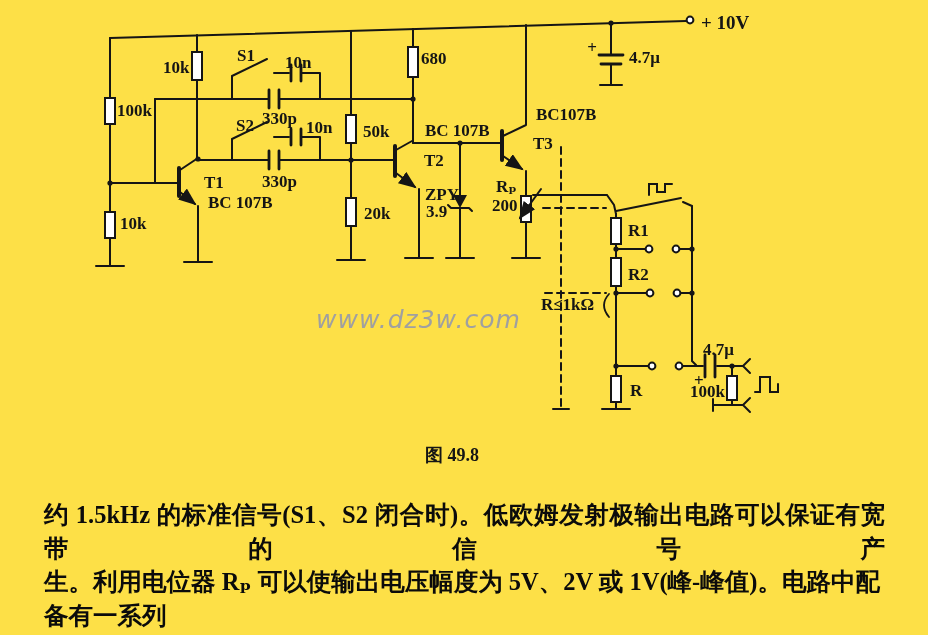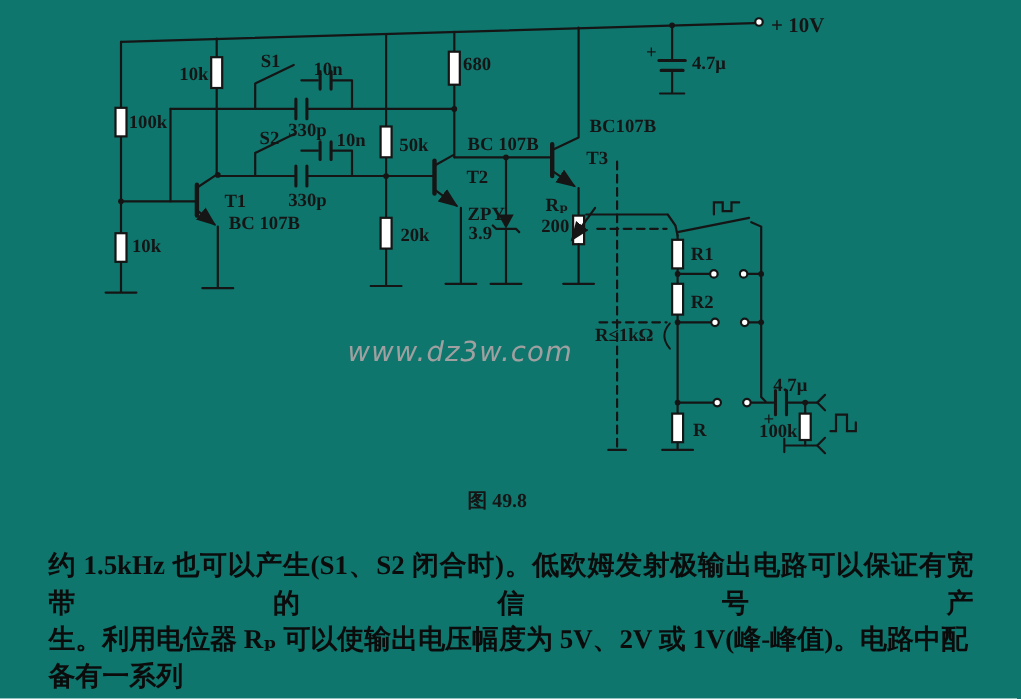--- a/index.html
+++ b/index.html
@@ -1,16 +1,16 @@
 <!DOCTYPE html>
 <html><head>
 <meta charset="utf-8">
 <style>
   html,body{margin:0;padding:0;background:#ffffff;}
-  .page{position:relative;width:928px;height:635px;background:#0f766e;overflow:hidden;
+  .page{position:relative;width:928px;height:635px;background:#fde047;overflow:hidden;
         font-family:"Liberation Serif","DejaVu Serif",serif;}
   svg{position:absolute;left:0;top:0;}
   svg text{font-family:"Liberation Serif","DejaVu Serif",serif;font-weight:bold;
            font-size:17px;fill:#151515;}
   svg text.big{font-size:19px;}
   svg text.cap{font-size:18px;}
   svg text.wm{font-family:"DejaVu Sans","Liberation Sans",sans-serif;
               font-style:italic;font-weight:normal;font-size:25px;fill:#a0a0a0;
               letter-spacing:1px;}
   .para{position:absolute;left:44px;top:498px;width:841px;
@@ -239,16 +239,16 @@
       <text x="597" y="53" text-anchor="end" stroke="none">+</text>
       <text x="629" y="63" stroke="none">4.7μ</text>
     </g>
 
     <text class="wm" x="316" y="328" stroke="none">www.dz3w.com</text>
     <text class="cap" x="452" y="461" text-anchor="middle" stroke="none">图 49.8</text>
   </g>
 </svg>
 
 <div class="para">
-  <p class="j">约 1.5kHz 也可以产生(S1、S2 闭合时)。低欧姆发射极输出电路可以保证有宽带的信号产</p>
+  <p class="j">约 1.5kHz 的标准信号(S1、S2 闭合时)。低欧姆发射极输出电路可以保证有宽带的信号产</p>
   <p>生。利用电位器 Rₚ 可以使输出电压幅度为 5V、2V 或 1V(峰-峰值)。电路中配备有一系列</p>
 </div>
 </div>
 
 </body></html>

